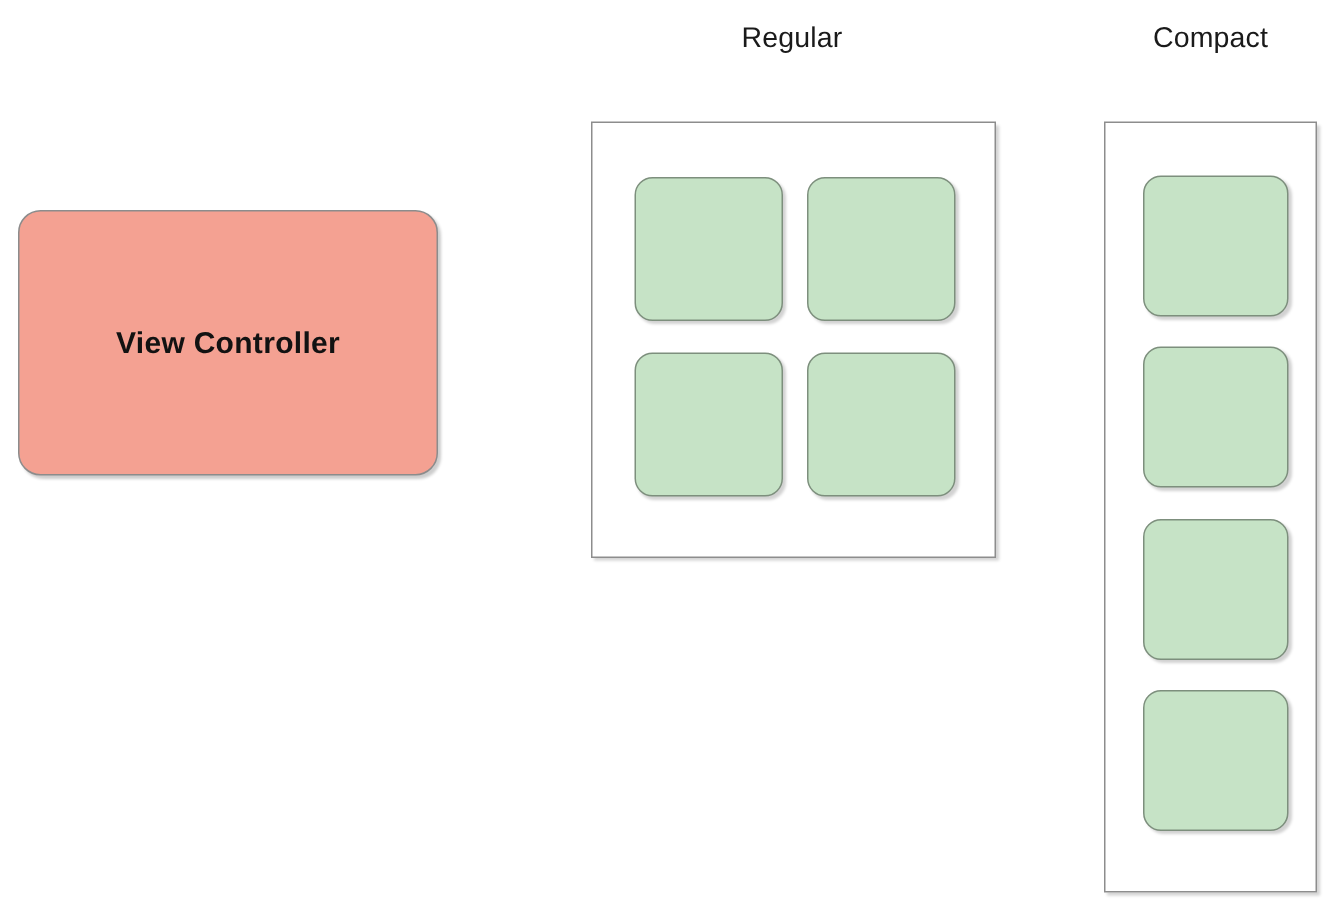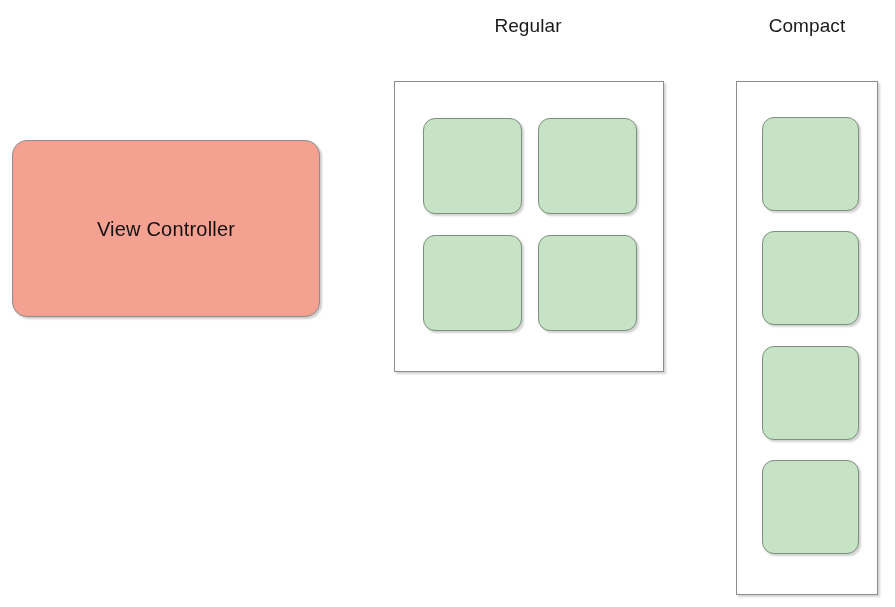--- a/index.html
+++ b/index.html
@@ -84,21 +84,21 @@
     border-radius: 12px;
     box-sizing: border-box;
     box-shadow: 2px 2px 2px rgba(0,0,0,0.18);
   }
 </style>
 </head>
 <body>
 
 <div id="canvas" style="width: 895px; height: 607px; background: rgb(255, 255, 255);">
 
-  <div class="vc-box" style="left: 12px; top: 140px; width: 308px; height: 177px; background: rgb(244, 161, 146); border-color: rgb(140, 140, 140);">
+  <div class="vc-box" style="left: 12px; top: 140px; width: 280px; height: 177px; background: rgb(244, 161, 146); border-color: rgb(140, 140, 140); font-weight: bold;">
     <span class="vc-label">View Controller</span>
   </div>
 
   <div class="col-label" id="label-regular" style="top: 15px; left: 0px; width: 1056px;">Regular</div>
 
   <div class="frame" id="frame-regular" style="left: 394px; top: 81px; width: 270px; height: 291px; background: rgb(255, 255, 255); border-color: rgb(141, 141, 141);">
     <div class="cell" style="left: 28px; top: 36px; width: 99px; height: 96px; background: rgb(198, 227, 198); border-color: rgb(125, 143, 125);"></div>
     <div class="cell" style="left: 143px; top: 36px; width: 99px; height: 96px; background: rgb(198, 227, 198); border-color: rgb(125, 143, 125);"></div>
     <div class="cell" style="left: 28px; top: 153px; width: 99px; height: 96px; background: rgb(198, 227, 198); border-color: rgb(125, 143, 125);"></div>
     <div class="cell" style="left: 143px; top: 153px; width: 99px; height: 96px; background: rgb(198, 227, 198); border-color: rgb(125, 143, 125);"></div>

